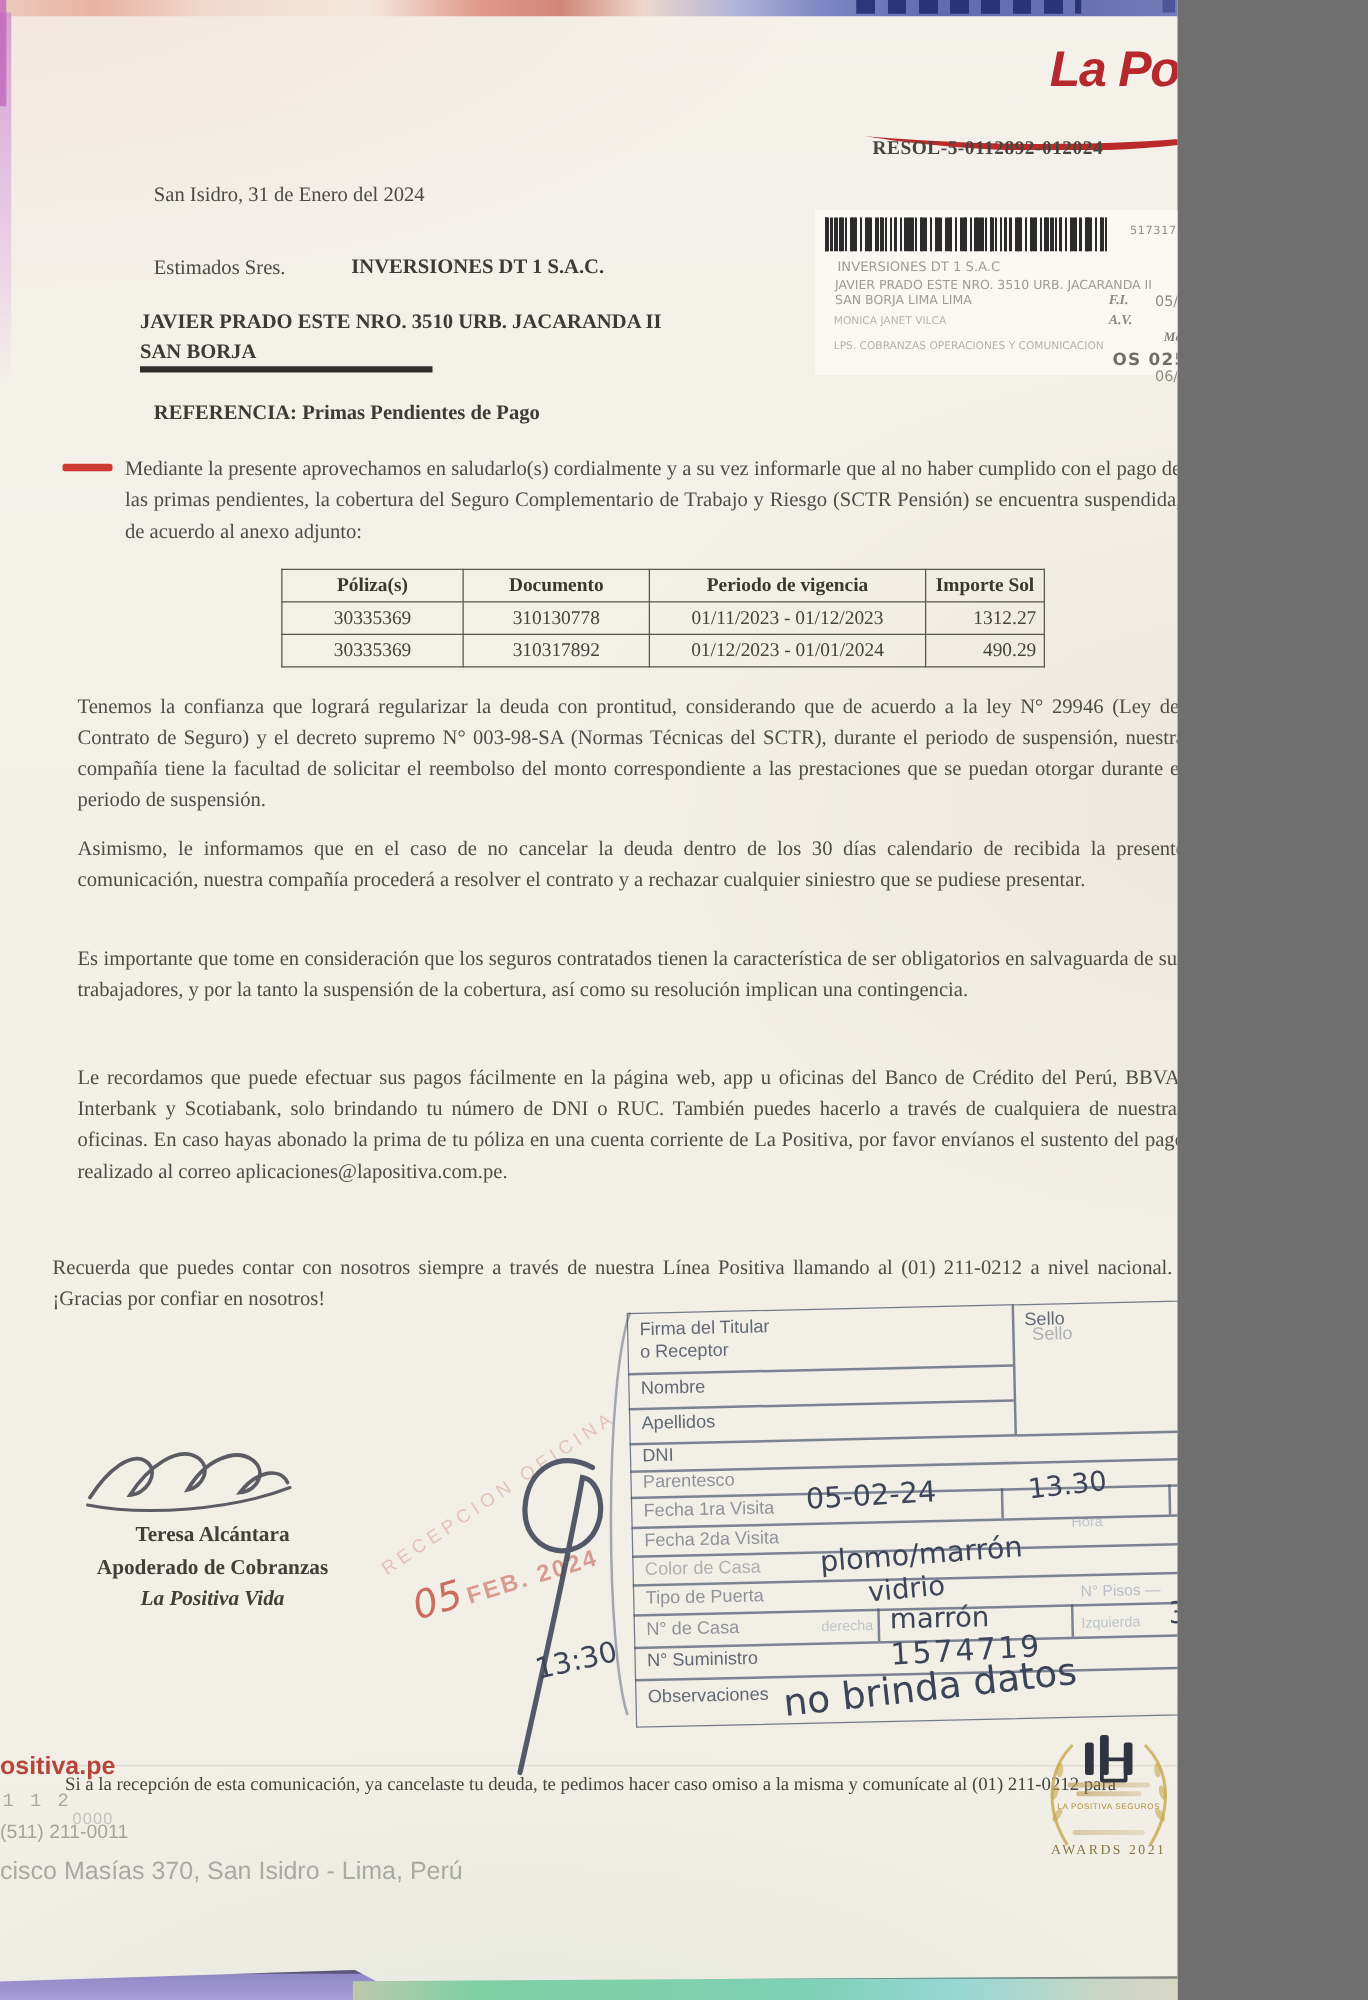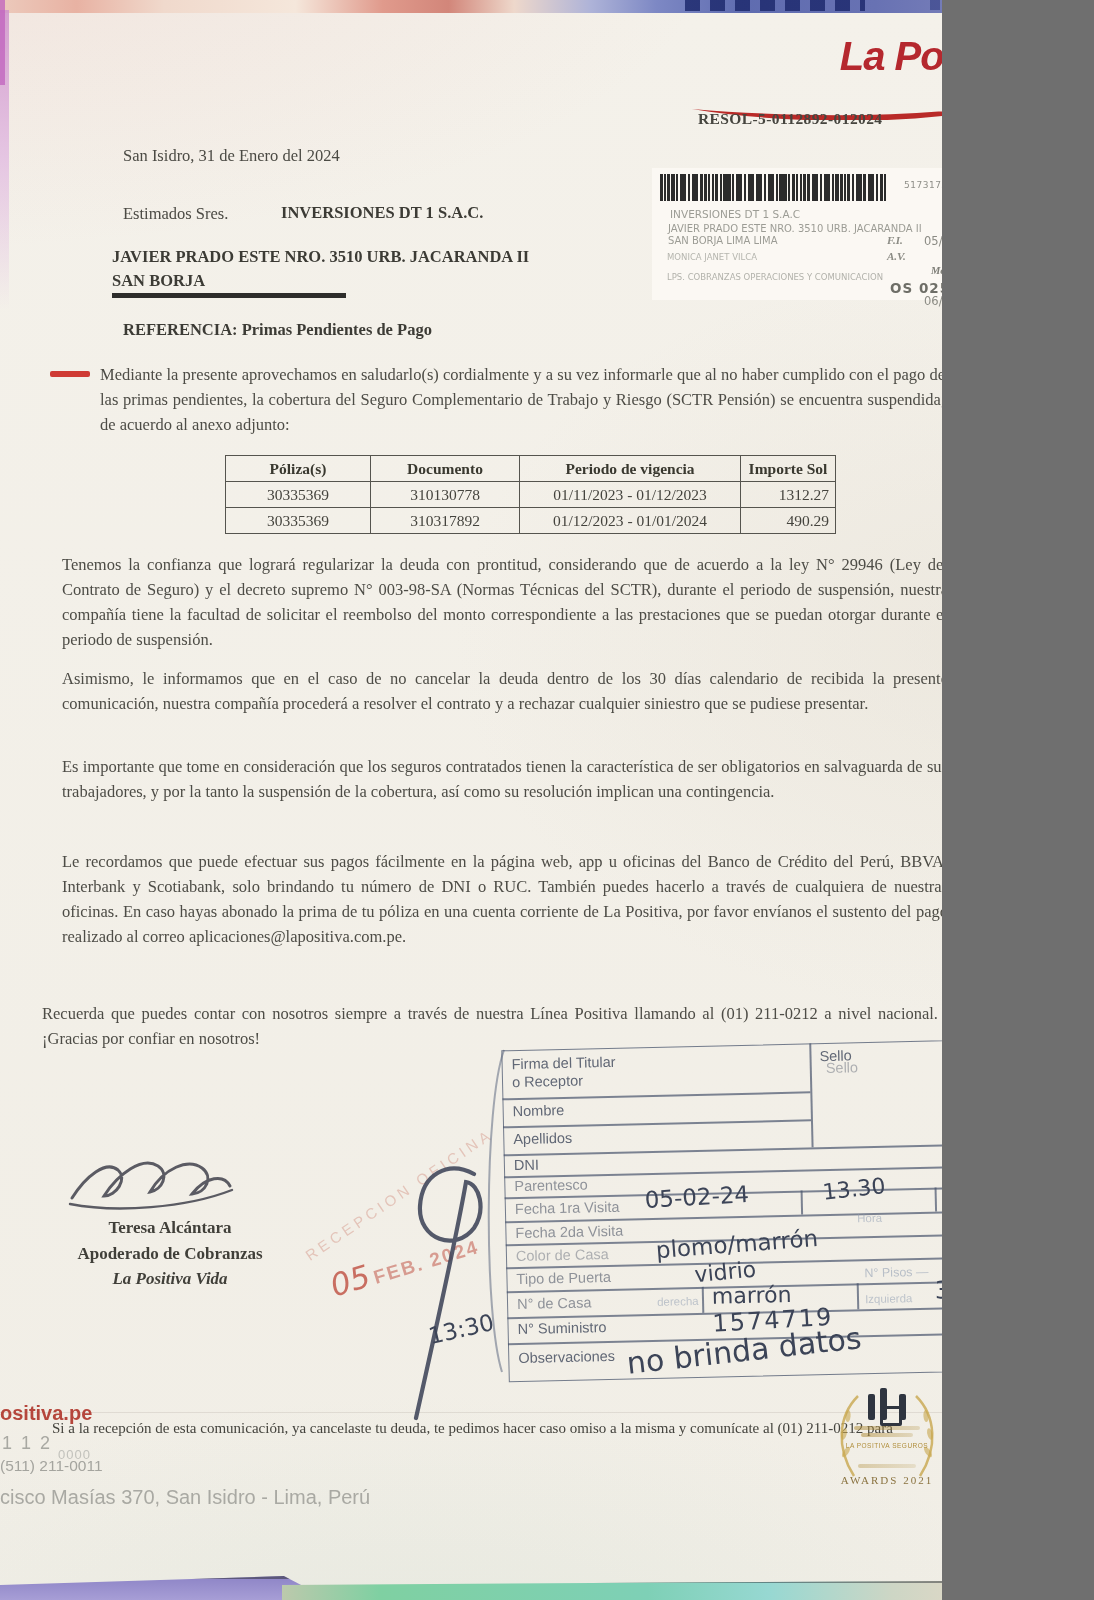--- a/index.html
+++ b/index.html
@@ -110,21 +110,21 @@
   .rf-border{left:0;top:0;width:556px;height:330px;border:1.6px solid rgba(72,84,108,.75);}
   .rf-h{position:absolute;height:1.5px;background:rgba(72,84,108,.7);}
   .rf-v{position:absolute;width:1.5px;background:rgba(72,84,108,.7);}
   .flabel{position:absolute;font-size:14.5px;color:#5a6170;}
   .f1{opacity:.95;} .f2{opacity:.65;} .f3{opacity:.45;}
   .ghost{position:absolute;font-size:11.5px;color:#93a0b4;opacity:.55;}
   .fhw{position:absolute;font-family:"DejaVu Sans",sans-serif;color:#3c4457;white-space:nowrap;}
 
   
   .foot-site{left:0px;top:1402px;font-family:"Liberation Sans",sans-serif;font-weight:bold;font-size:20px;color:#b5463c;}
-  .foot-g1{left:2px;top:1433px;font-family:Liberation Sans, sans-serif;font-size:18px;color:#a8a8a2;letter-spacing:2px;}
+  .foot-g1{left:2px;top:1433px;font-family:Liberation Mono, monospace;font-size:15px;color:#a8a8a2;letter-spacing:2px;}
   .foot-g1b{left:58px;top:1447px;font-family:"Liberation Sans",sans-serif;font-size:13px;color:#c2c2bc;letter-spacing:1px;}
   .foot-ph2{left:0px;top:1457px;font-family:"Liberation Sans",sans-serif;font-size:15.5px;color:#a4a49e;}
   .foot-addr{left:0px;top:1486px;font-family:Liberation Sans, sans-serif;font-size:20px;color:#a9a9a3;}
   .notice1{left:52px;top:1420px;font-size:15px;color:#44433d;white-space:nowrap;}
   .notice2{left:300px;top:1449px;width:500px;text-align:center;font-size:15px;color:#44433d;}
 
   
   .award{left:832px;top:1386px;width:110px;height:104px;text-align:center;}
   .award-bars{position:absolute;left:36px;top:2px;width:38px;height:34px;}
   .award-bars div{position:absolute;background:#2f3540;border-radius:2px;}

